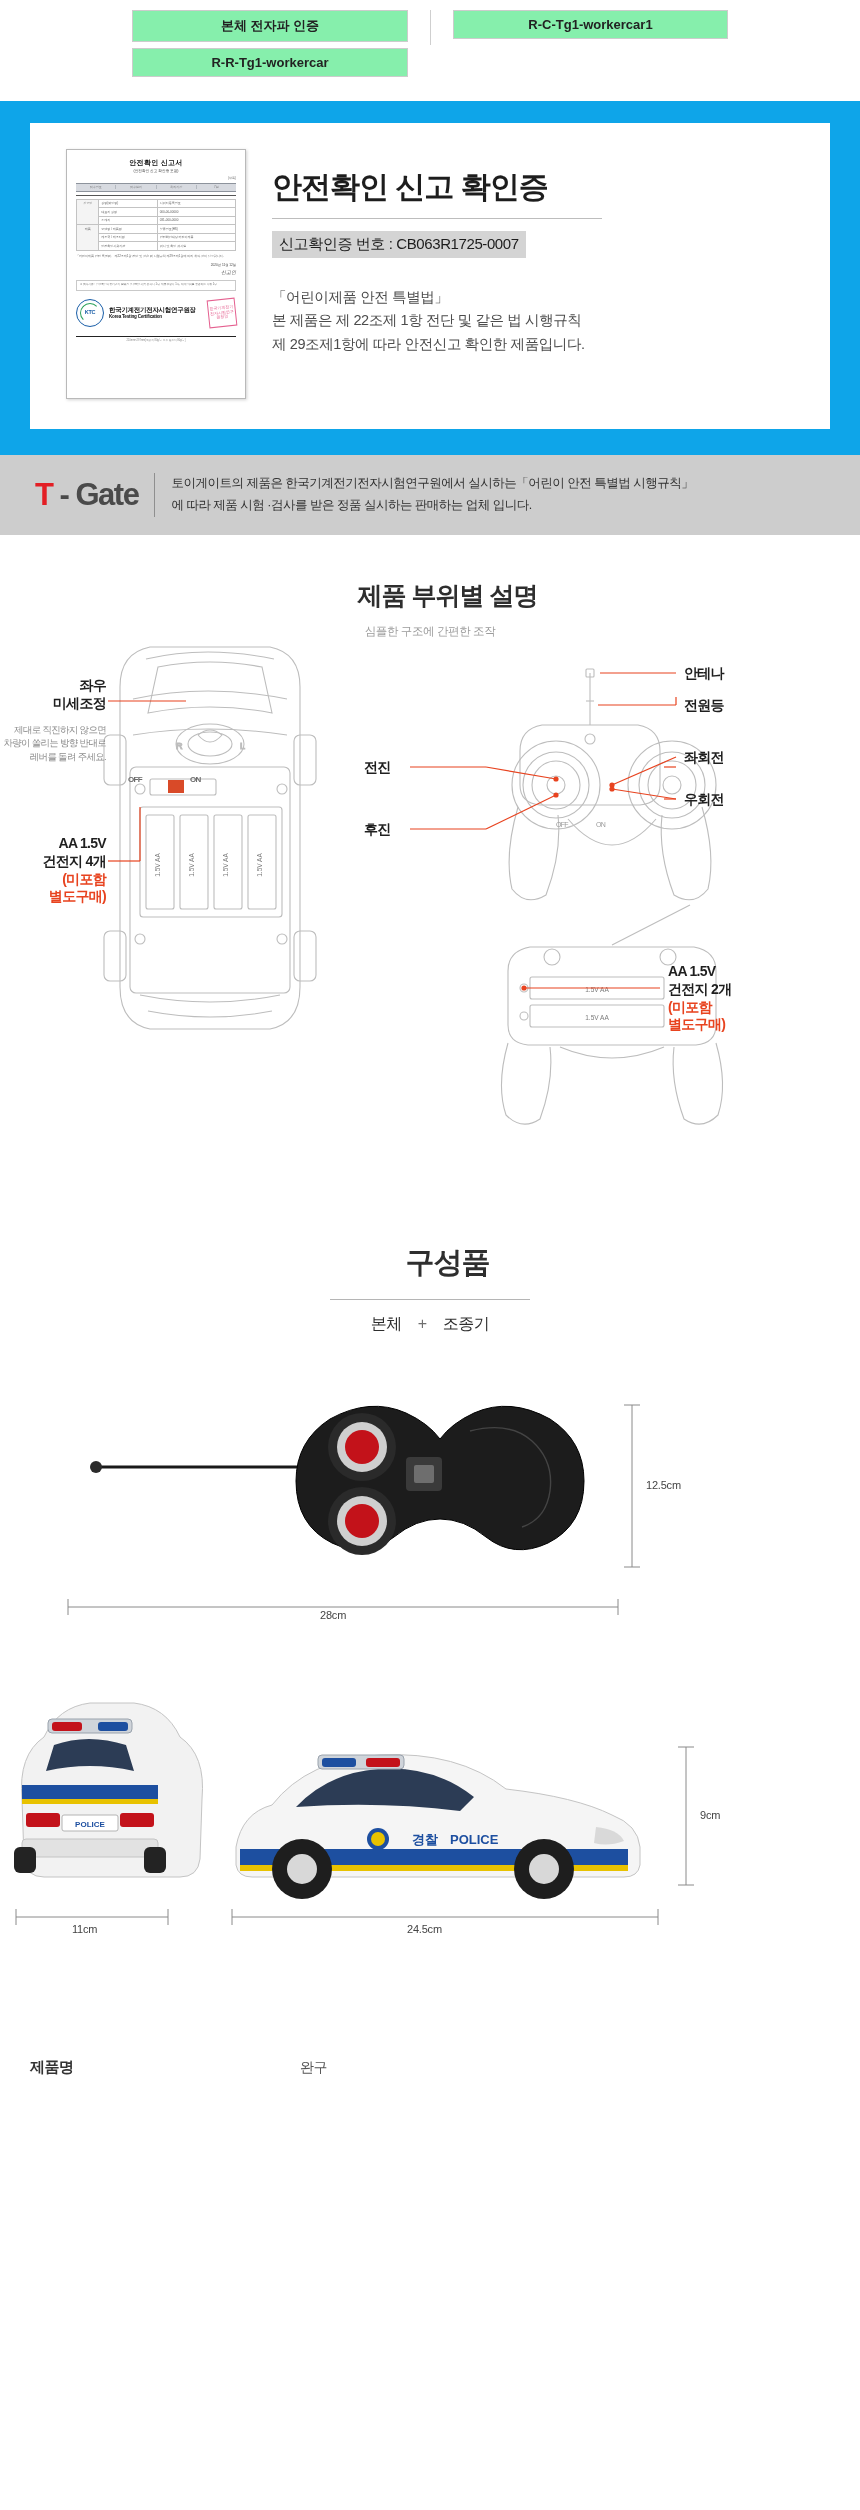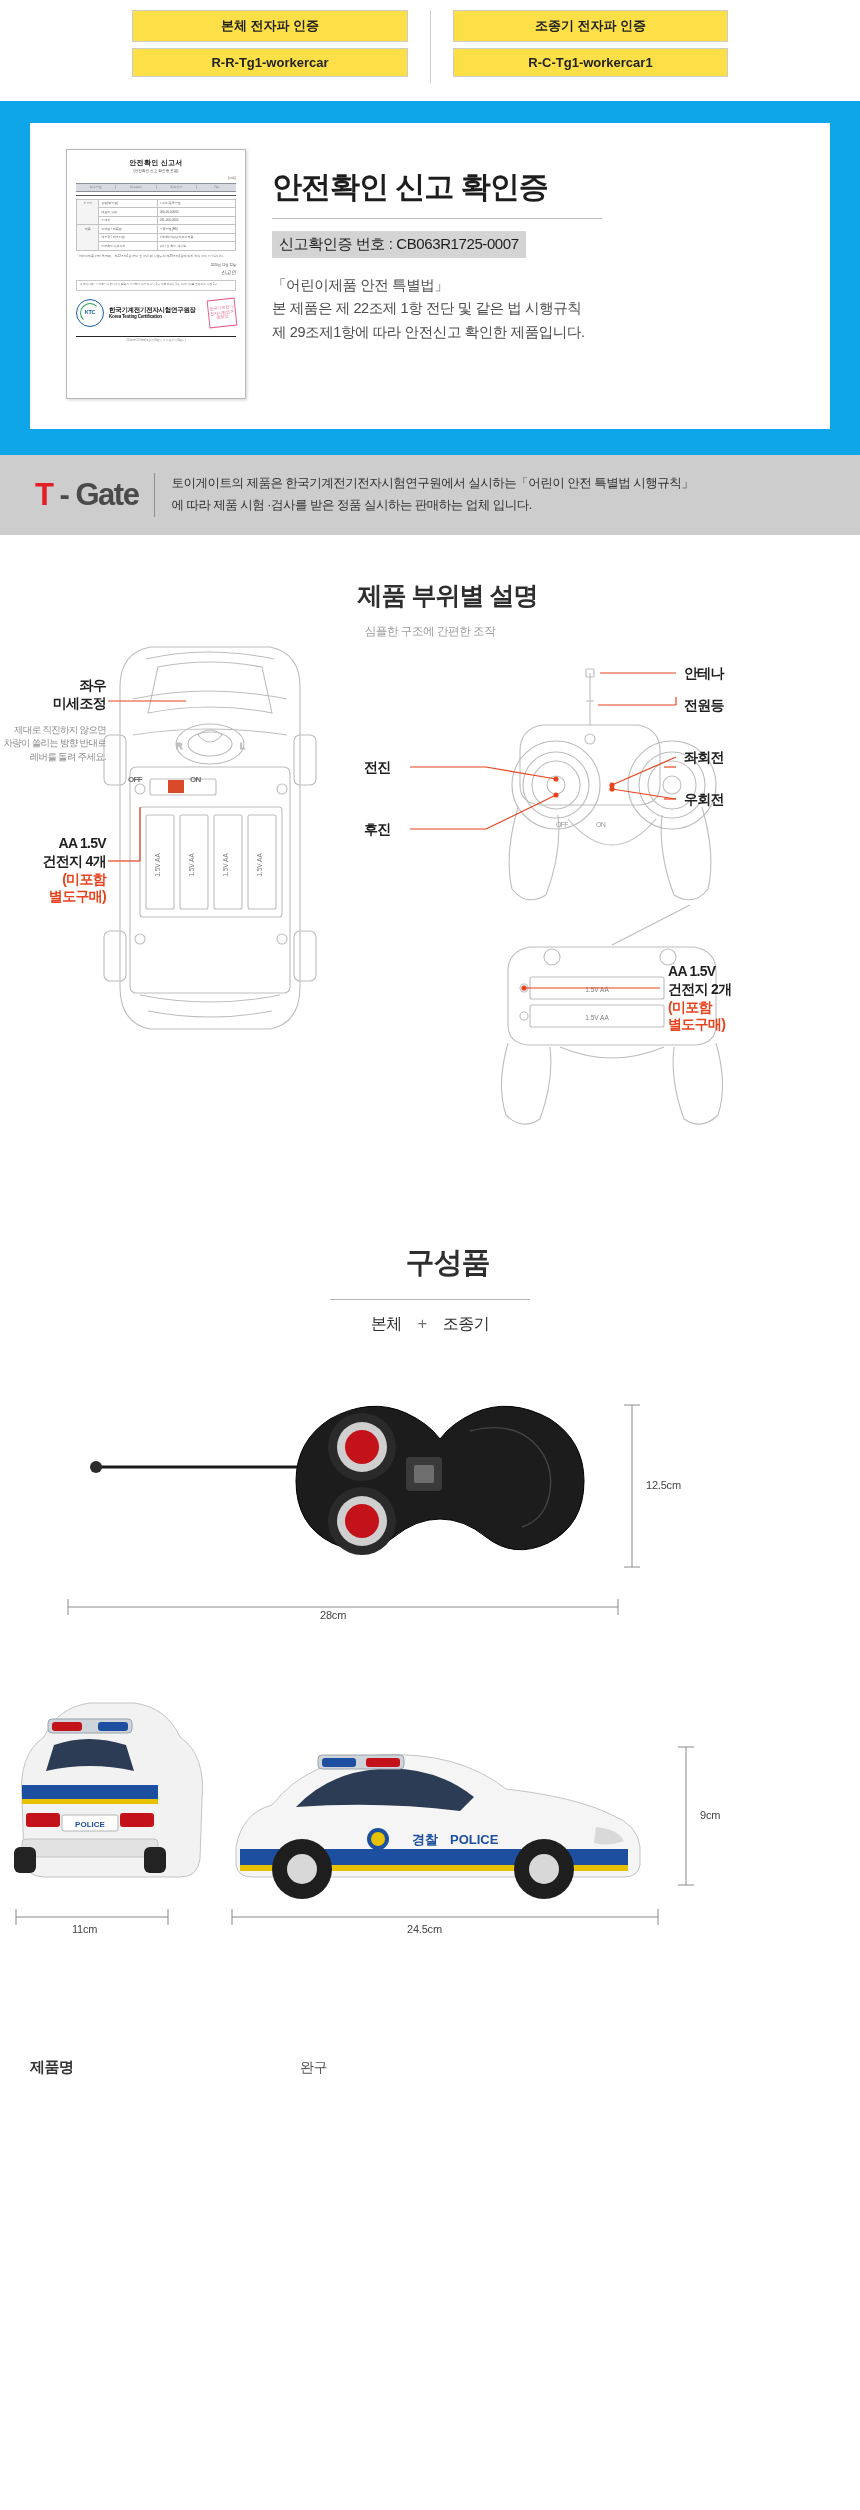--- a/index.html
+++ b/index.html
@@ -13,21 +13,21 @@
   .page { width:860px; position:relative; overflow:hidden; }
 
   
   .cert-header {
     display:flex; justify-content:center; align-items:flex-start;
     gap:0; padding:10px 0 18px 0; background:#fff;
   }
   .cert-col { width:320px; padding:0 22px; box-sizing:border-box; }
   .cert-col + .cert-col { border-left:1px solid #cfcfcf; }
   .cert-box {
-    border:1px solid #ccc; background:#fde047; color:#222;
+    border:1px solid #ccc; background:#86efac; color:#222;
     text-align:center; font-size:13px; padding:6px 0; margin-bottom:6px;
   }
   .cert-box.title { font-weight:bold; }
   .cert-box.code { font-weight:bold; }
 
   
   .cert-wrap { background:#0ea5e9; padding:22px 0 26px 0; }
   .cert-card {
     width:800px; margin:0 auto; background:#fff;
     padding:26px 0 30px 0; box-sizing:border-box;
@@ -91,21 +91,21 @@
   .cert-text { padding-top:18px; flex:1; }
   .cert-title {
     font-size:30px; font-weight:bold; color:#1d1d1d;
     letter-spacing:-1px; margin:0 0 10px 0;
   }
   .cert-divider { border-top:1px solid #bdbdbd; width:330px; margin:0 0 12px 0; }
   .cert-num {
     display:inline-block; background:#d4d4d4; color:#1d1d1d;
     font-size:15px; padding:4px 7px; margin-bottom:16px; letter-spacing:-.4px;
   }
-  .cert-body { font-size:14.5px; color:#4c4c4c; line-height:1.62; letter-spacing:-.4px; }
+  .cert-body { font-size:14.5px; color:#4c4c4c; line-height:1.62; letter-spacing:-.4px;margin-top:12px; }
 
   
   .tgate {
     background:#cdcdcd; padding:18px 6px; display:flex;
     align-items:center; justify-content:center; gap:0;
   }
   .tgate-inner { display:flex; align-items:center; width:790px; }
   .tgate-logo {
     font-size:31px; font-weight:bold; color:#4a4a4a;
     letter-spacing:-1.5px; padding-right:16px; white-space:nowrap;
@@ -162,21 +162,20 @@
 <body>
 
 <div class="page">
 
   <div class="cert-header">
     <div class="cert-col">
       <div class="cert-box title">본체 전자파 인증</div>
       <div class="cert-box code">R-R-Tg1-workercar</div>
     </div>
     <div class="cert-col">
-      <div class="cert-box title">조종기 전자파 인증</div>
       <div class="cert-box code">R-C-Tg1-workercar1</div>
     </div>
   </div>
 
   <div class="cert-wrap">
     <div class="cert-card">
 
       <div class="cert-doc">
         <div class="doc-title">안전확인 신고서</div>
         <div class="doc-sub">(안전확인 신고 확인증 포함)</div>

